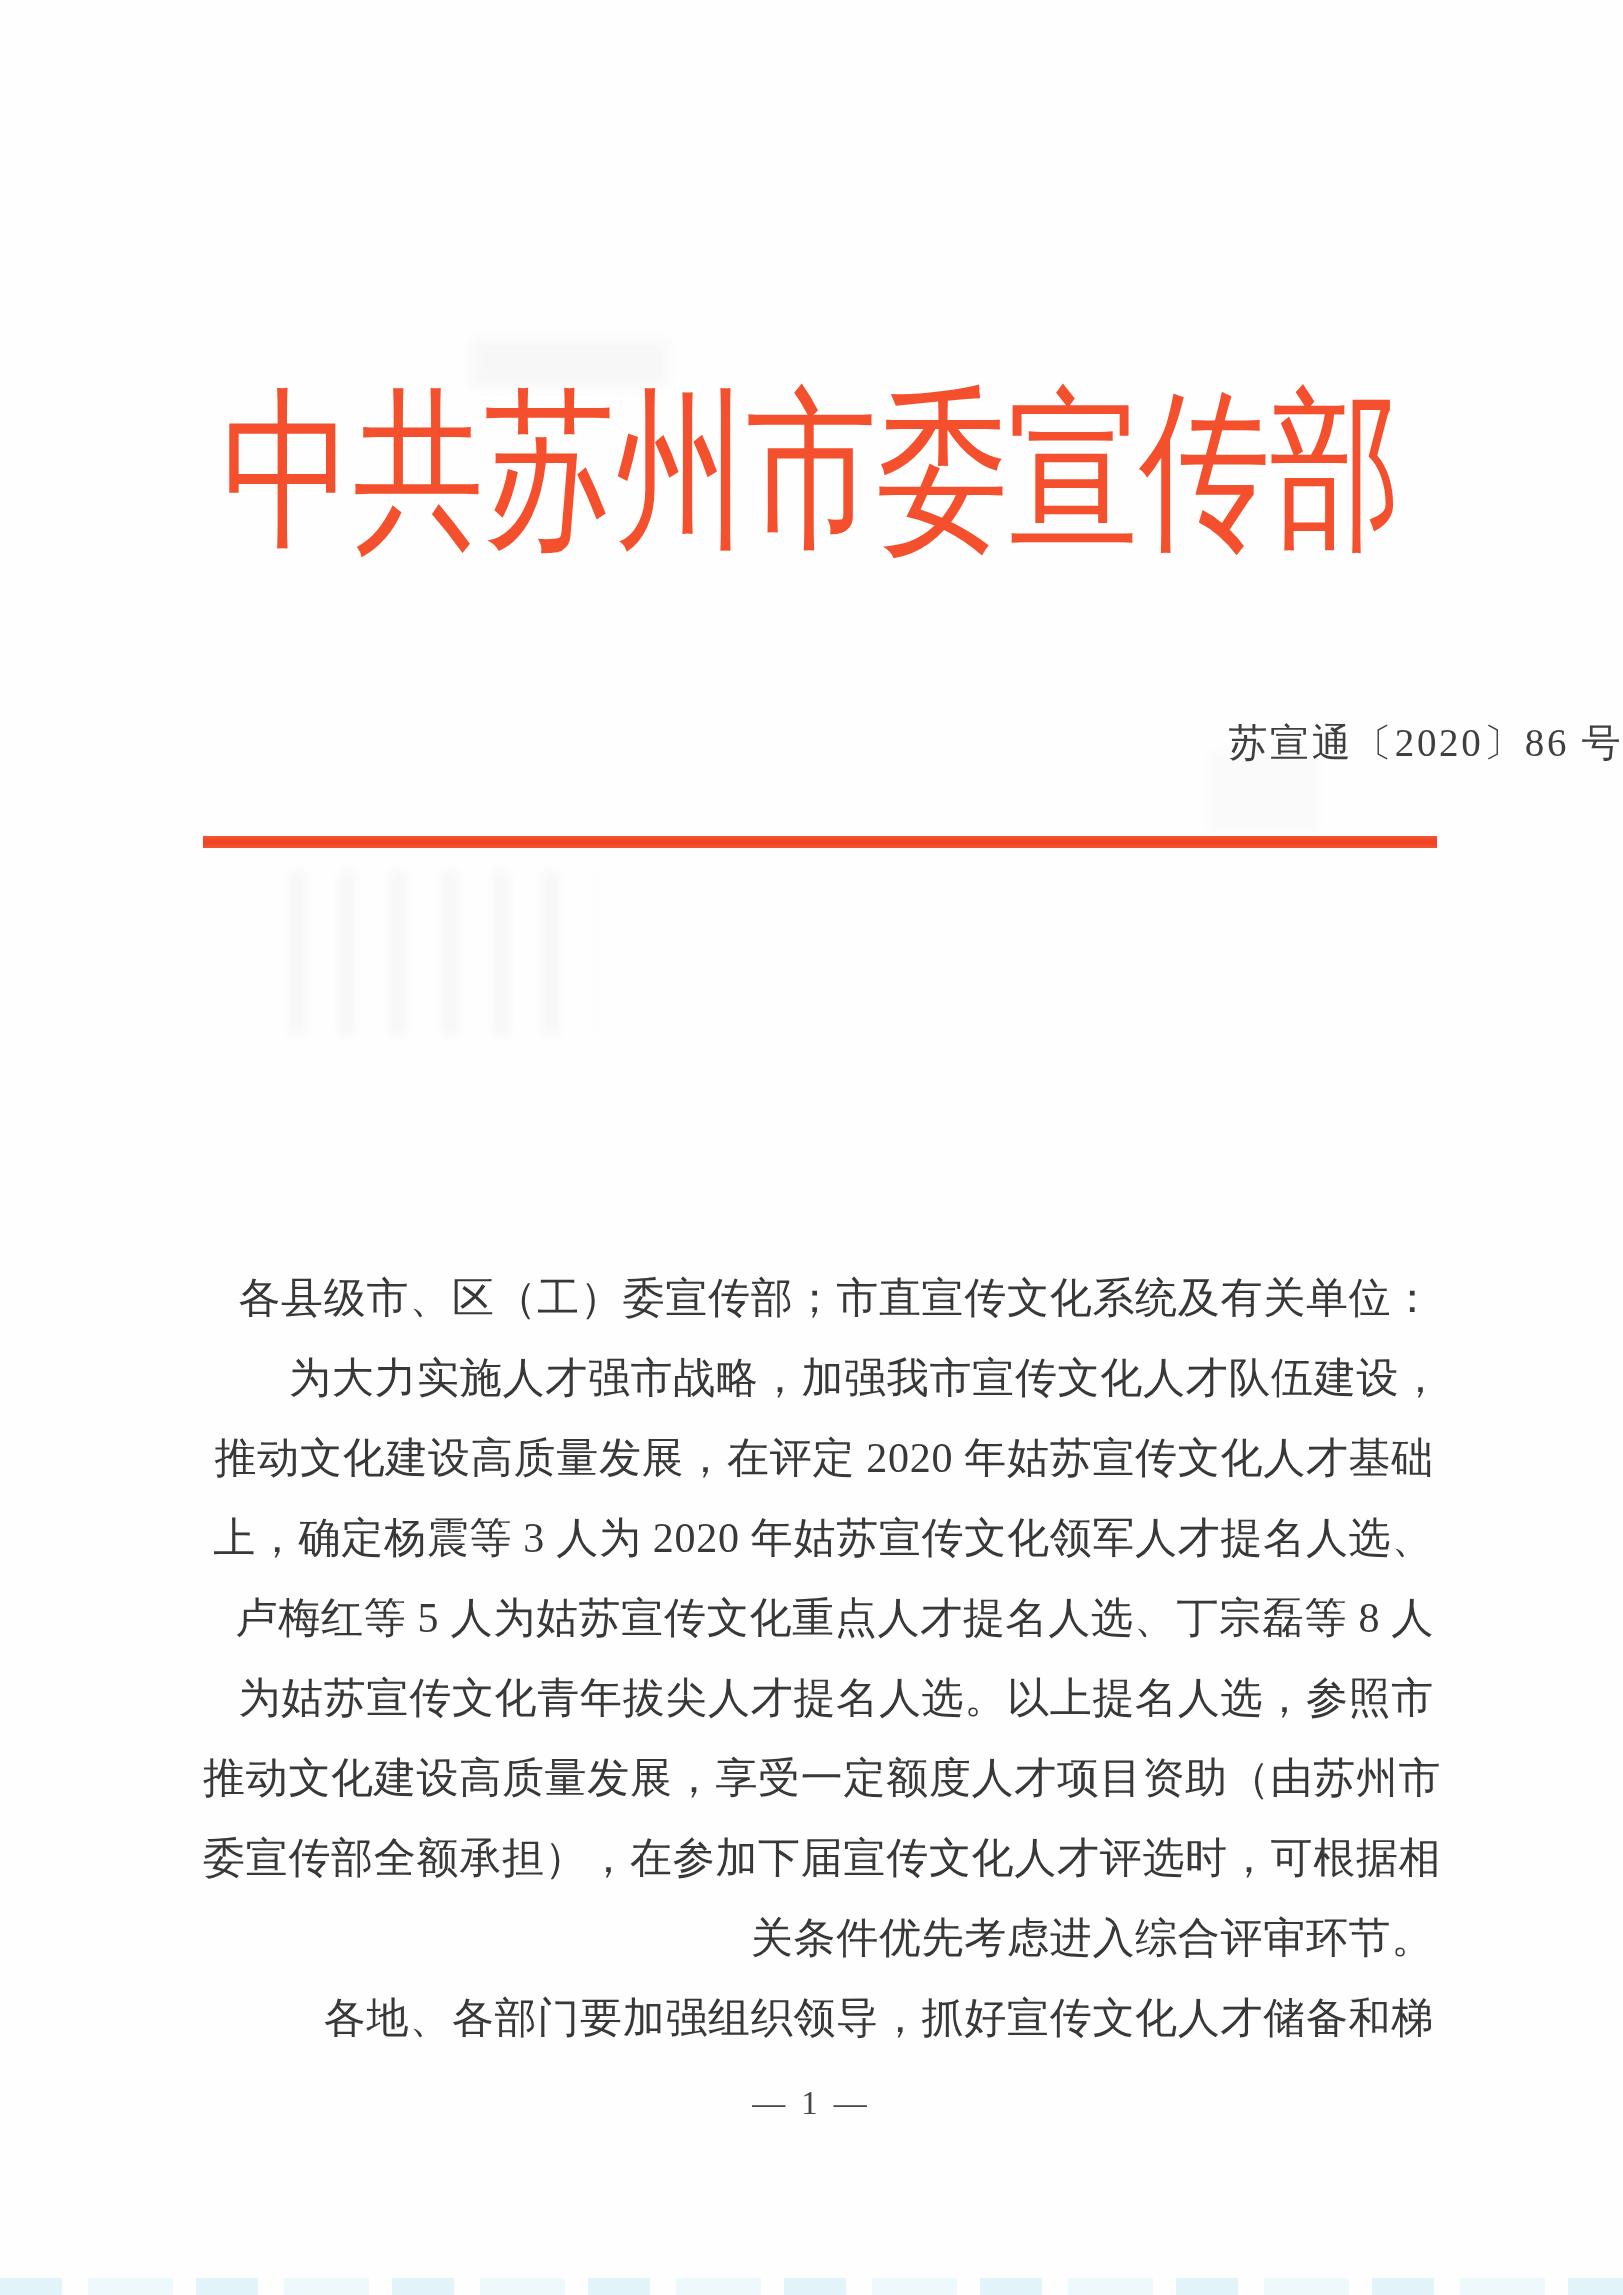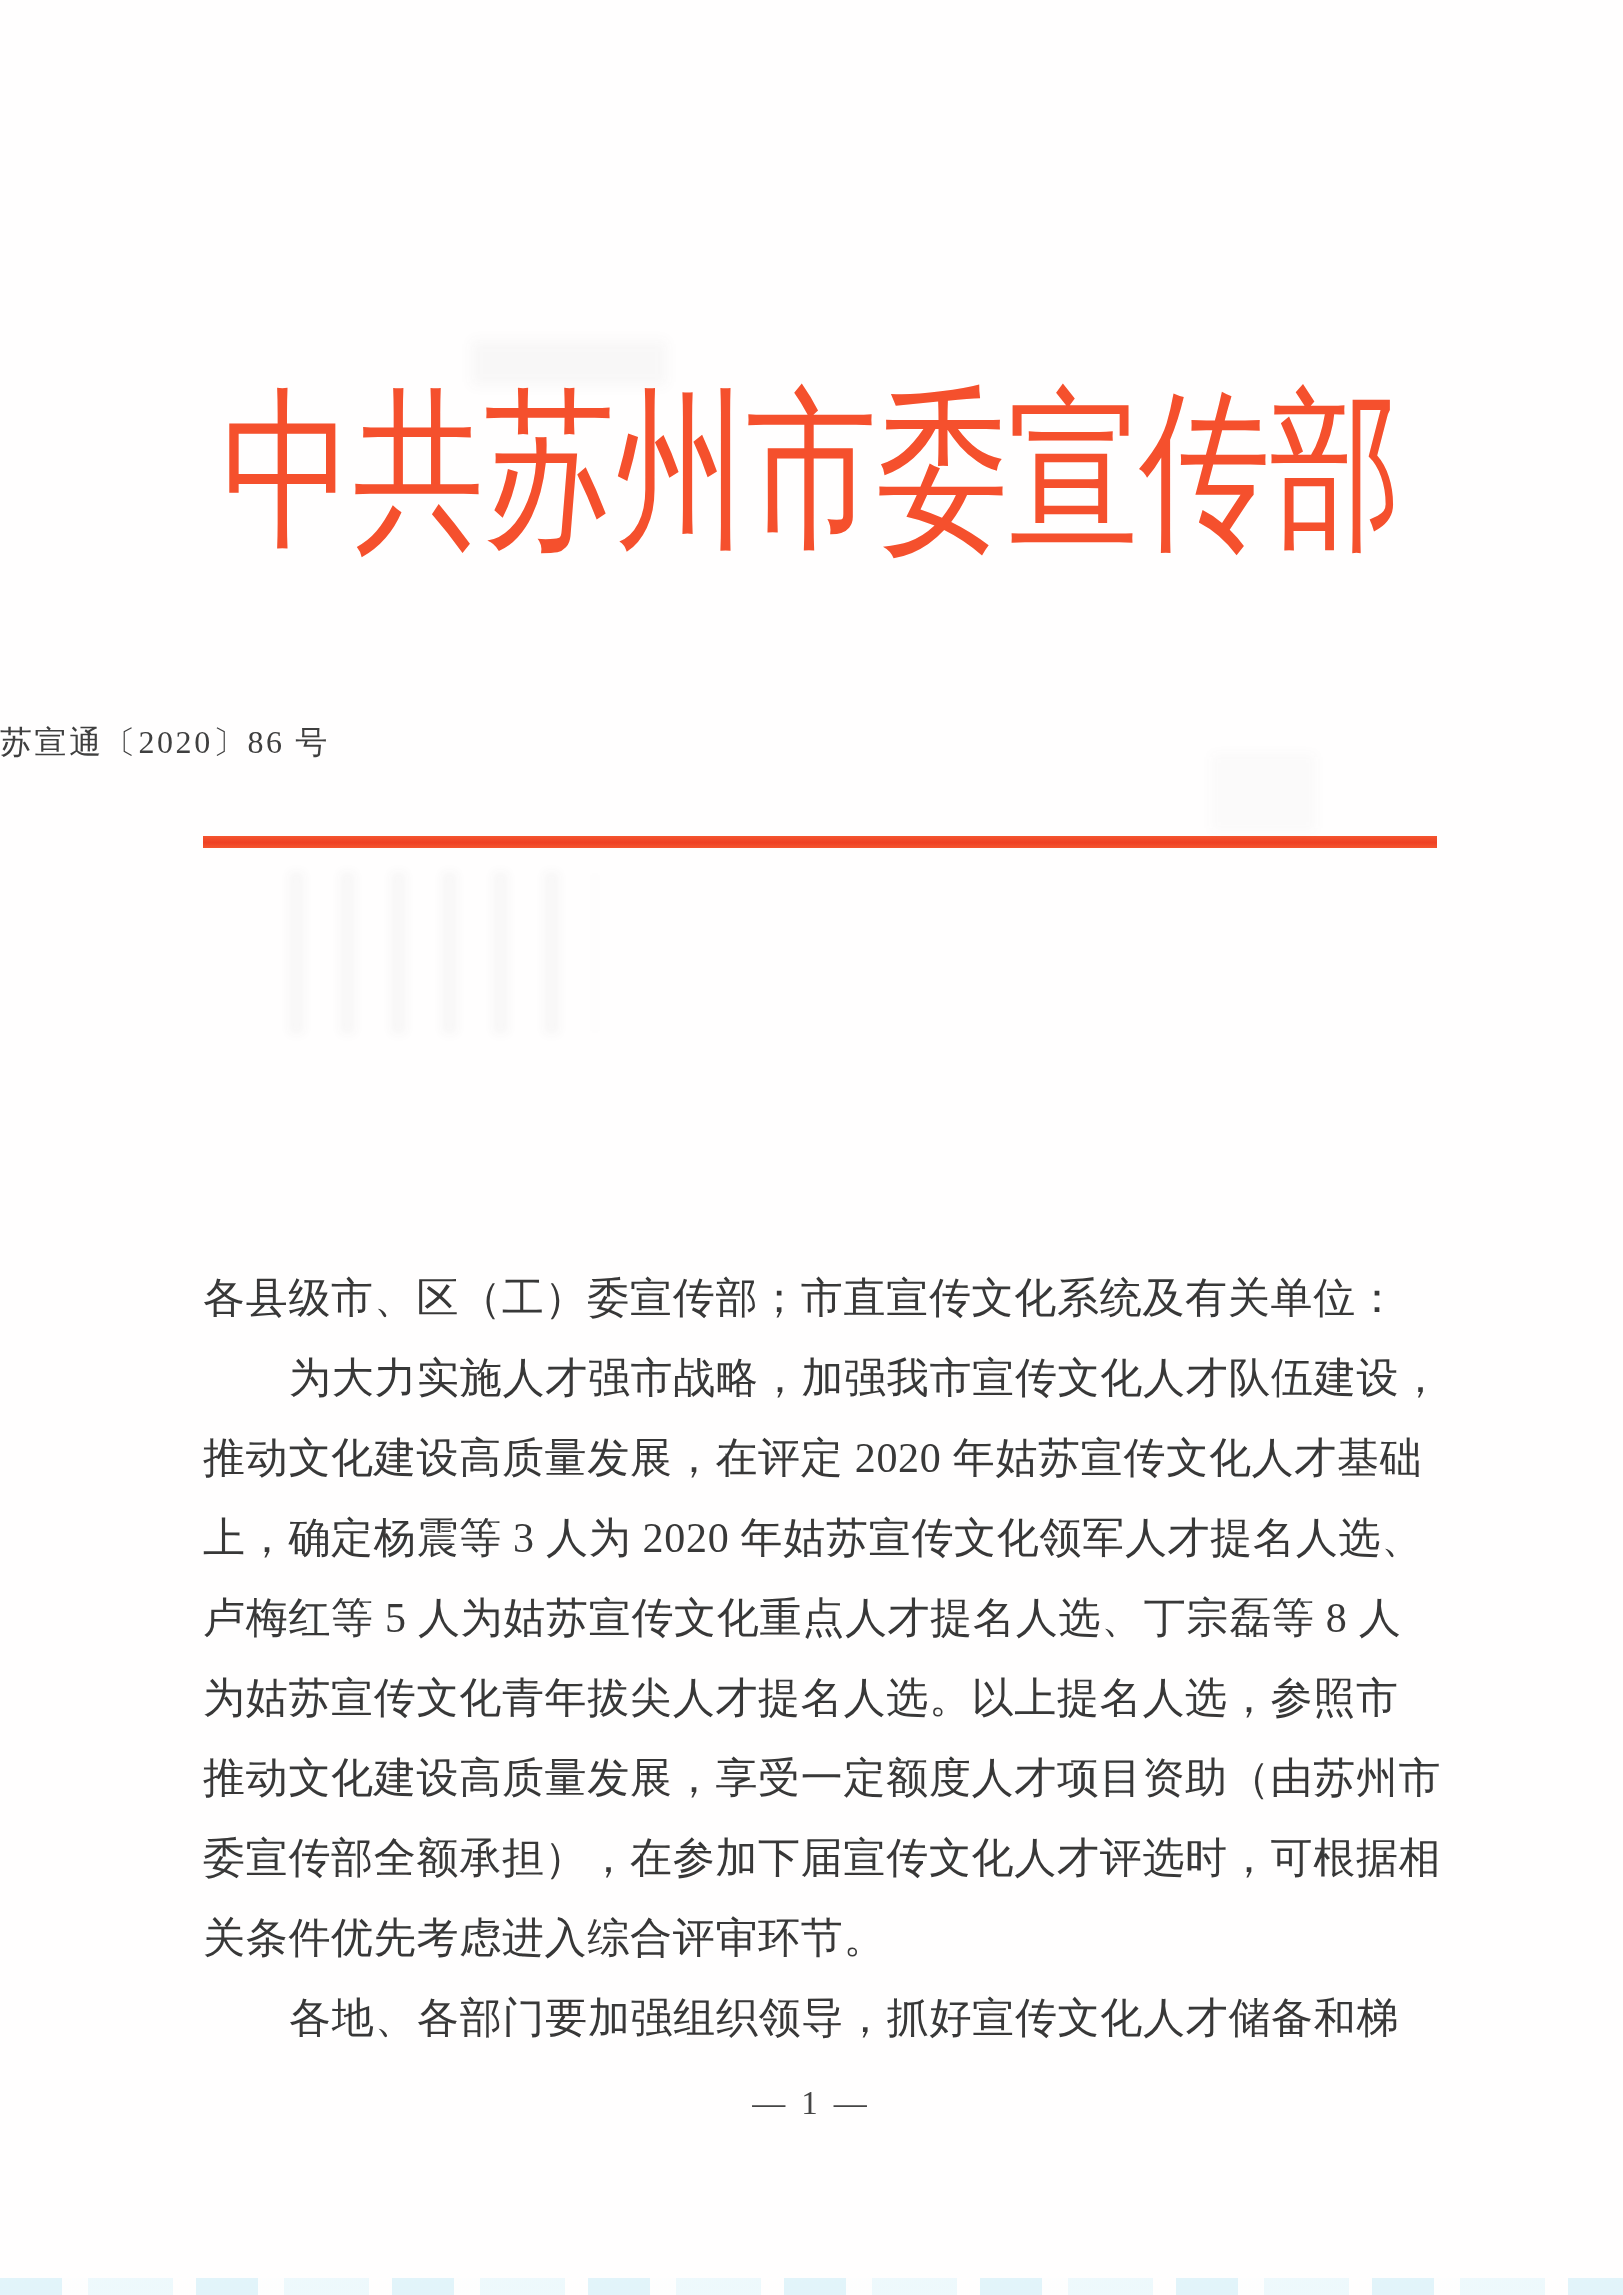--- a/index.html
+++ b/index.html
@@ -27,22 +27,22 @@
     transform-origin: center top;
     letter-spacing: 0px;
     white-space: nowrap;
   }
   
   .doc-number {
     position: absolute;
     top: 719px;
     left: 0;
     width: 100%;
-    text-align: left;
-    font-size: 32px;
+    text-align: right;
+    font-size: 39px;
     line-height: 47px;
     color: #3f3f3f;
     letter-spacing: 2.6px;
     white-space: nowrap;
   }
   
   .red-rule {
     position: absolute;
     top: 836px;
     left: 203px;
@@ -68,21 +68,21 @@
   .body-text {
     position: absolute;
     top: 1258px;
     left: 203px;
     width: 1231px;
     font-size: 42px;
     line-height: 80px;
     color: #383838;
     letter-spacing: 0.7px;
   }
-  .body-line { white-space: nowrap; }
+  .body-line { white-space: nowrap; text-align: right; }
   .body-line.indent { text-indent: 86px; }
   
   .page-number {
     position: absolute;
     top: 2083px;
     left: 0;
     width: 100%;
     text-align: center;
     font-size: 33px;
     line-height: 41px;

